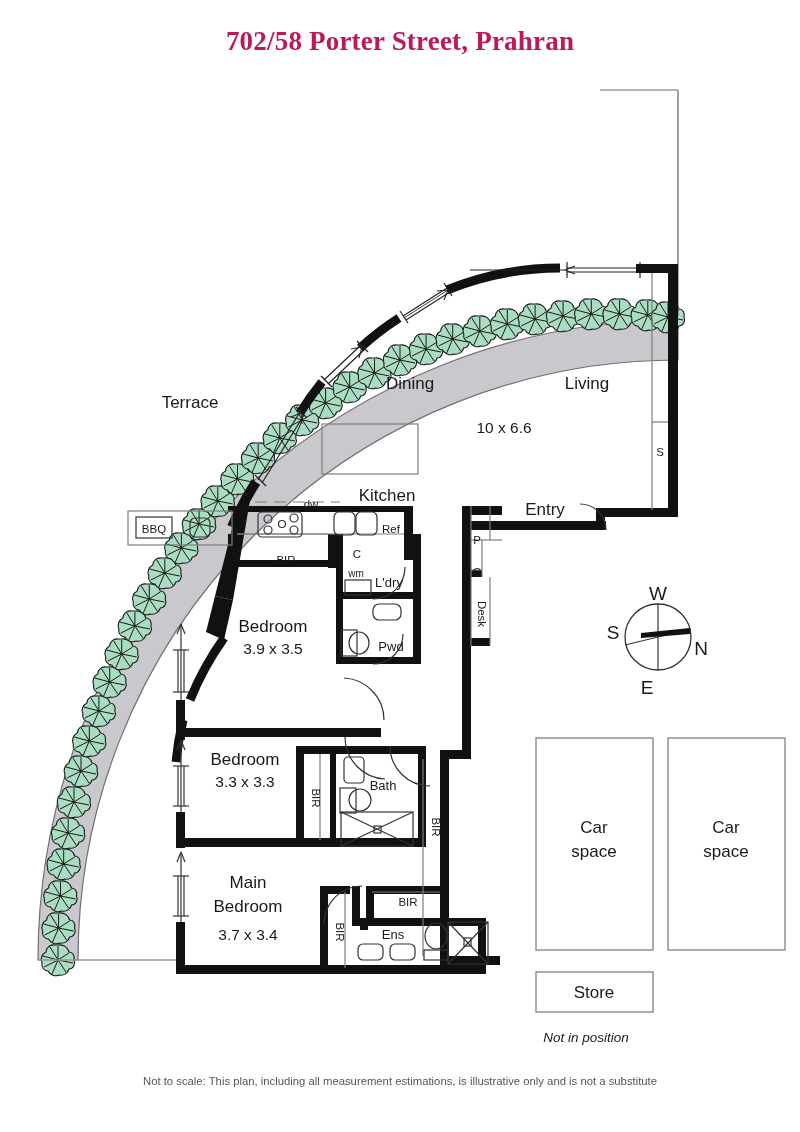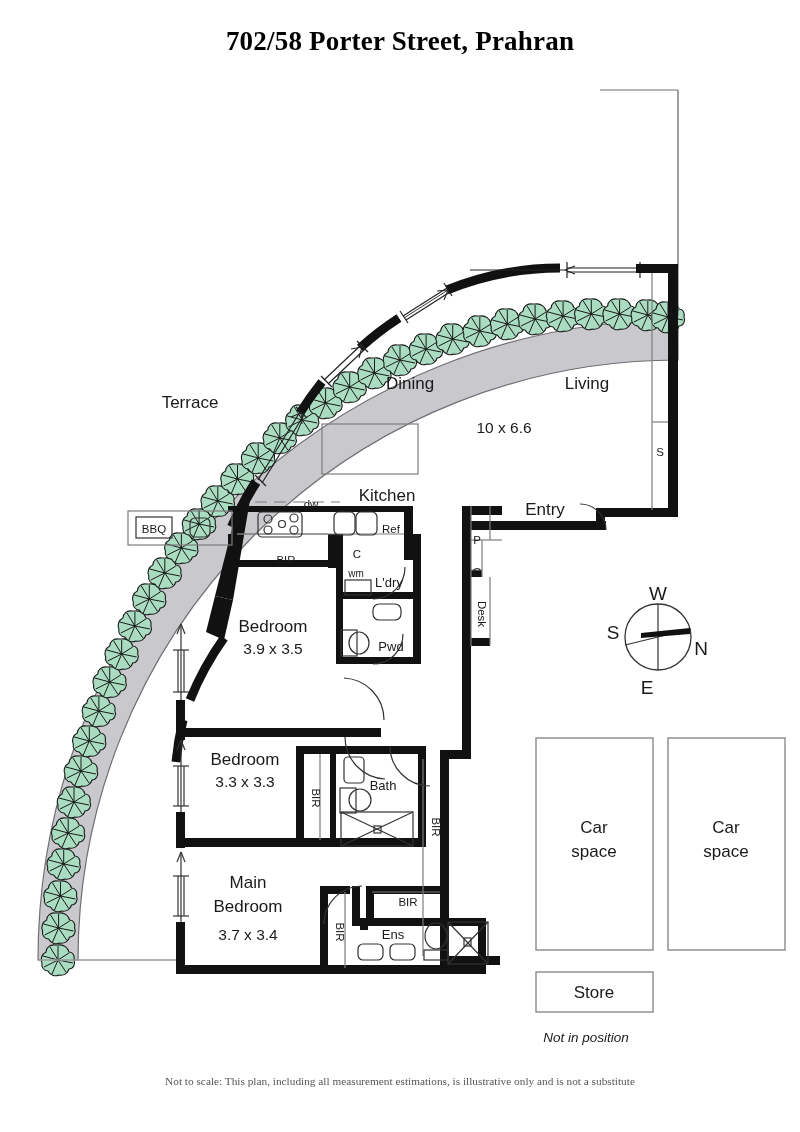--- a/index.html
+++ b/index.html
@@ -25,36 +25,35 @@
   #plan-title {
     position: absolute;
     top: 26px;
     left: 0;
     width: 800px;
     text-align: center;
     font-family: "Liberation Serif", serif;
     font-weight: bold;
     font-size: 27px;
     letter-spacing: 0.2px;
-    color: #000000;
+    color: #be185d;
   }
   #plan-svg {
     position: absolute;
     top: 0;
     left: 0;
   }
   .disclaimer {
     position: absolute;
     left: 0;
     width: 800px;
     text-align: center;
     font-size: 11.3px;
     color: #565656;
     line-height: 16px;
-    font-family: Liberation Serif, serif;
   }
   #disclaimer-1 { top: 1073px; }
   #disclaimer-2 { top: 1089px; }
   
   text {
     font-family: "Liberation Sans", sans-serif;
     fill: #1a1a1a;
   }
   .t-room   { font-size: 17px; }
   .t-dim    { font-size: 15.5px; }

